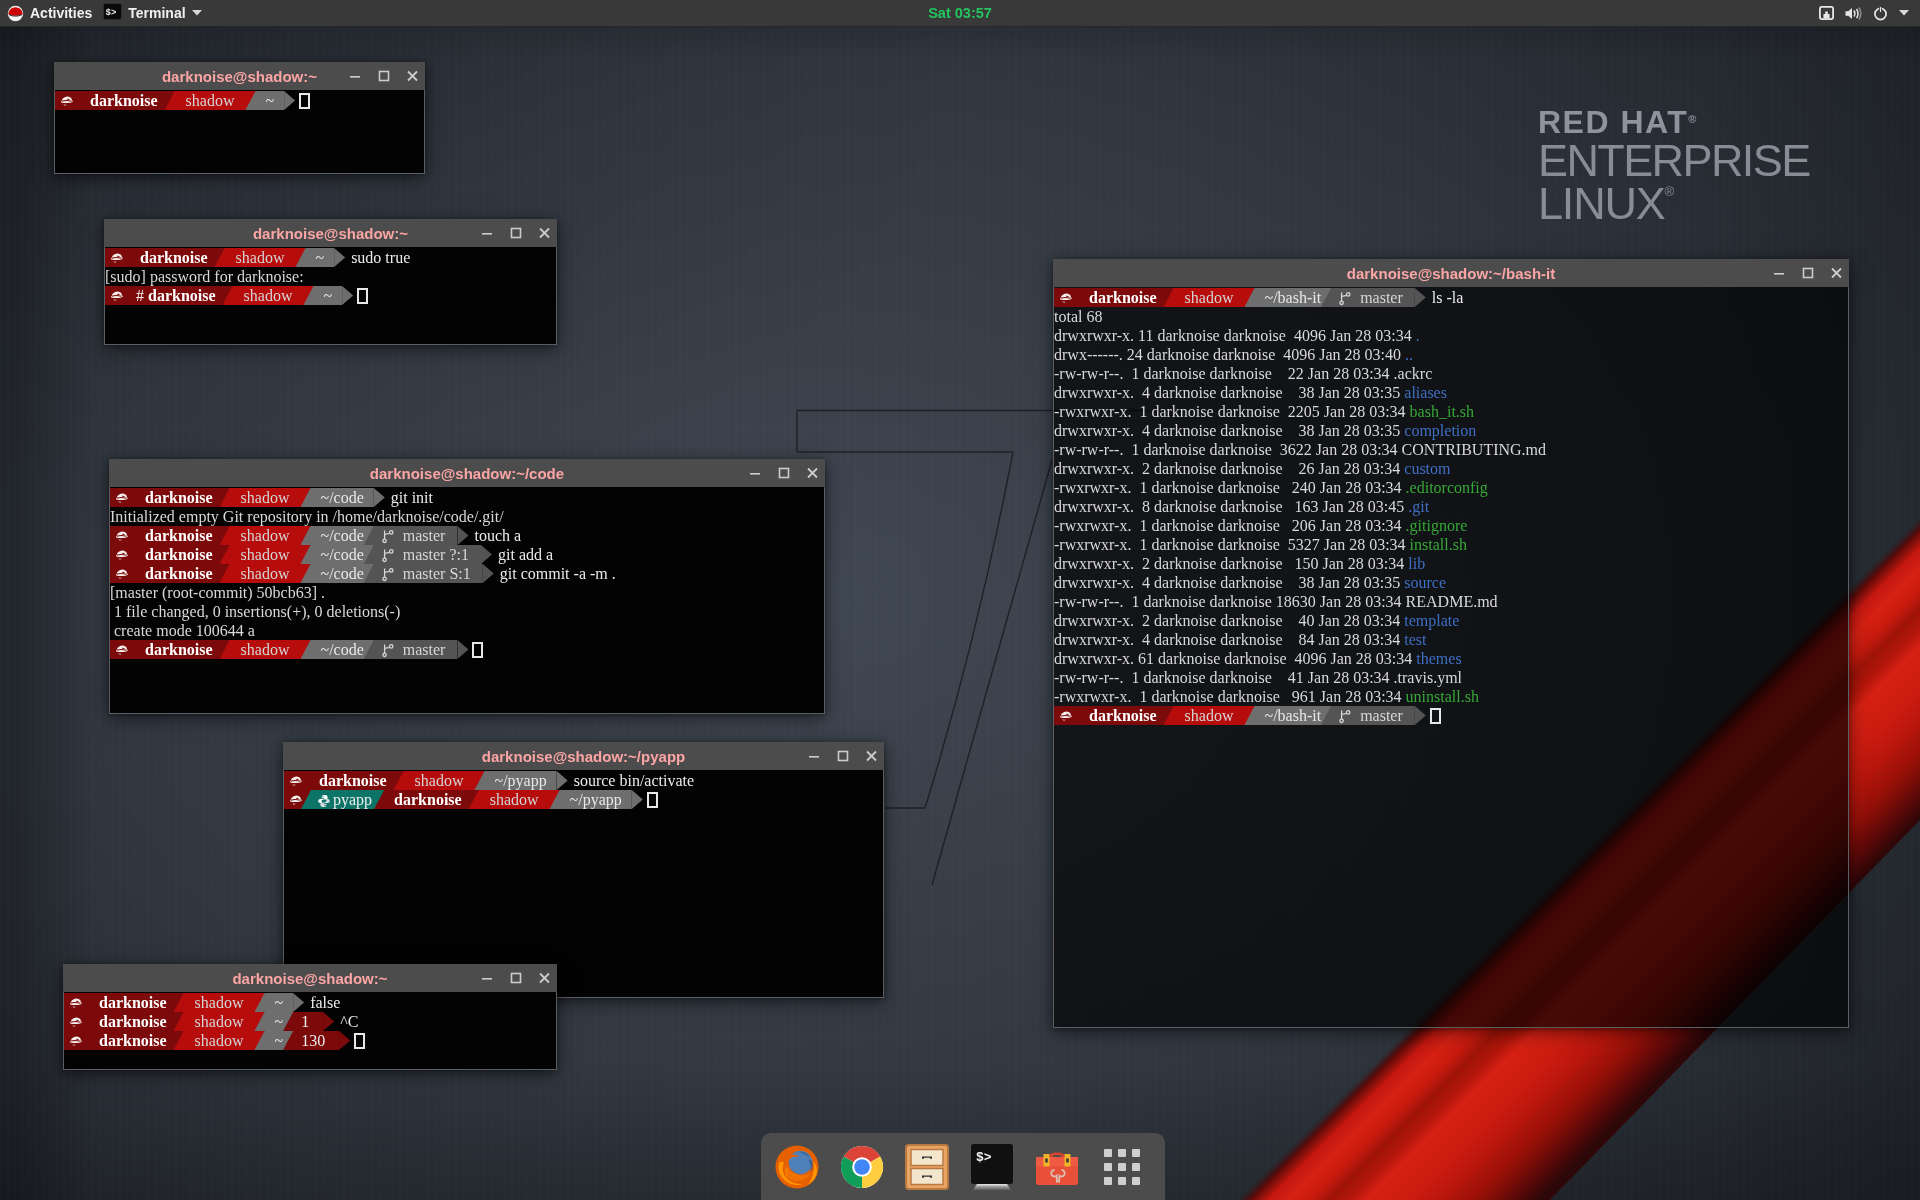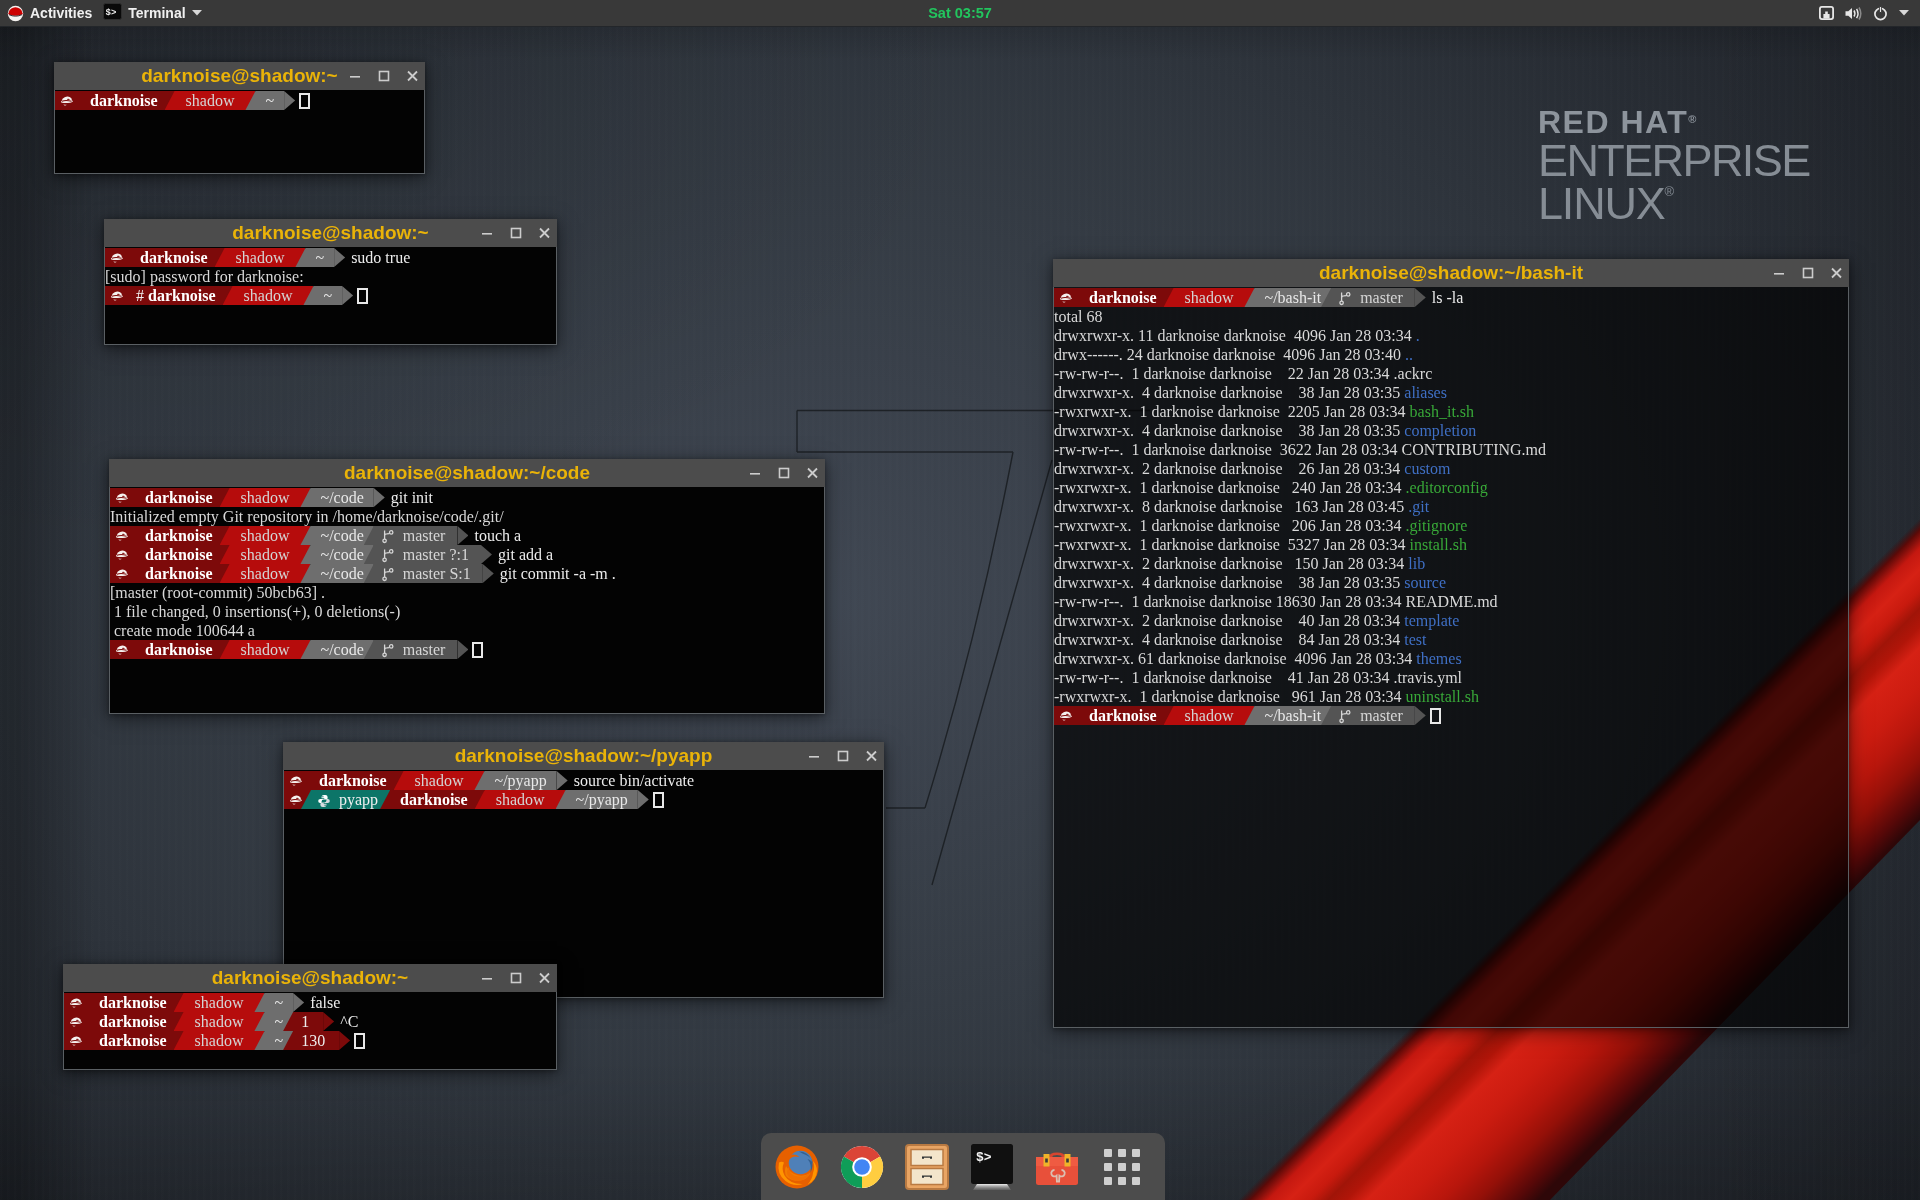--- a/index.html
+++ b/index.html
@@ -31,42 +31,42 @@
 .acti{font-size:14px;font-weight:bold;color:#f0f0f0;margin-right:5px}
 .appname{font-size:14px;font-weight:bold;color:#f0f0f0}
 .tb-clock{position:absolute;left:0;right:0;text-align:center;font-size:14.5px;font-weight:bold;color:#22c55e}
 .tb-right{display:flex;align-items:center;gap:11px;padding-right:11px;margin-left:auto;z-index:2}
 
 #dock{position:absolute;left:761px;top:1133px;width:404px;height:67px;background:#4c4c4c;border-radius:10px 10px 0 0;display:flex;align-items:center;justify-content:flex-start;padding:0 3px;z-index:40}
 .di{display:flex;align-items:center;justify-content:center;width:65px;height:56px}
 
 .win{position:absolute;box-shadow:0 4px 18px rgba(0,0,0,0.5), 0 1px 5px rgba(0,0,0,0.35);z-index:10}
 .tb{height:28px;background:#4c4c4c;position:relative;display:flex;align-items:center;justify-content:center}
-.ttl{font-size:19px;font-weight:bold;color:#eab308}
+.ttl{font-size:15px;font-weight:bold;color:#fca5a5}
 .btns{position:absolute;right:3px;top:0;height:28px;display:flex;align-items:center}
 .term{position:relative;height:calc(100% - 28px);background:#030303;border:1px solid #5a5f63;border-top:0;padding:1px 0;overflow:hidden;font-family:Liberation Serif, serif;font-size:16px;color:#d9d9d9}
 .term.glass{background:rgba(0,0,0,0.67)}
 .row{height:19px;line-height:19px;white-space:pre;display:flex;align-items:stretch}
 .row .t{line-height:19px}
 .blu{color:#3f6fc4}
 .grn{color:#38a838}
 .sg{position:relative;display:inline-flex;align-items:center;height:19px;line-height:19px}
 .sl{margin-left:-10px;padding-left:10px;-webkit-clip-path:polygon(10px 0,100% 0,100% 100%,0 100%);clip-path:polygon(10px 0,100% 0,100% 100%,0 100%)}
 .s1{background:#7d0a0a;color:#f2f2f2}
 .s1 b{font-weight:bold;color:#fff}
 .s1x{background:#7d0a0a;color:#ececec;padding:0 14px 0 18px}
 .s2{background:#b60c0c;color:#d4d4d4;padding:0 21px 0 21px}
 .s3{background:#6e6e6e;color:#e8e8e8;padding:0 10px 0 20px}
 .sm{background:#545454;color:#d6d6d6;padding:0 12px 0 18px}
 .s4{background:#0c7568;color:#f0f0f0;padding:0 12px 0 16px}
 .sg .hat{margin:0}
 .s1:not(.shat){padding:0 17px 0 4px}
 .shat{padding:0 8px 0 4px}
 .g1{display:inline-block;width:16px}
-.sp1{margin-left:8px}
+.sp1{margin-left:2px}
 .sp2{margin-left:9px}
 .rootm{color:#f2f2f2;margin-left:-4px}
 .sl.s1{padding-left:20px}
 .tip{width:11px;height:19px;display:inline-block;position:relative;z-index:0}
 .s3t{background:#6e6e6e;-webkit-clip-path:polygon(0 0,100% 50%,0 100%);clip-path:polygon(0 0,100% 50%,0 100%)}
 .smt{background:#545454;-webkit-clip-path:polygon(0 0,100% 50%,0 100%);clip-path:polygon(0 0,100% 50%,0 100%)}
 .s1xt{background:#7d0a0a;-webkit-clip-path:polygon(0 0,100% 50%,0 100%);clip-path:polygon(0 0,100% 50%,0 100%)}
 .cmd{color:#ececec;margin-left:2px}
 .cur{display:inline-block;width:11px;height:16px;border:2px solid #e8e8e8;margin-left:4px;align-self:center}
 .br{margin-bottom:-2px}

